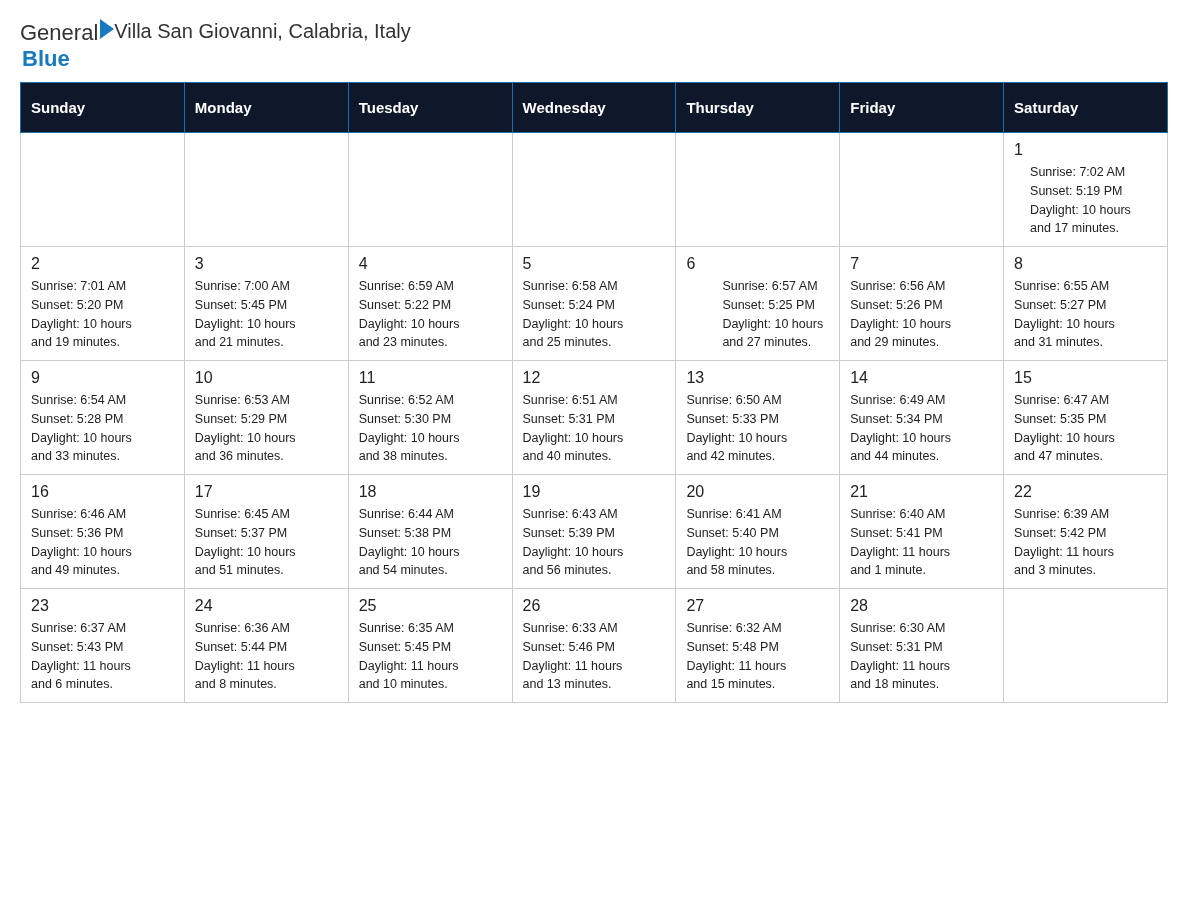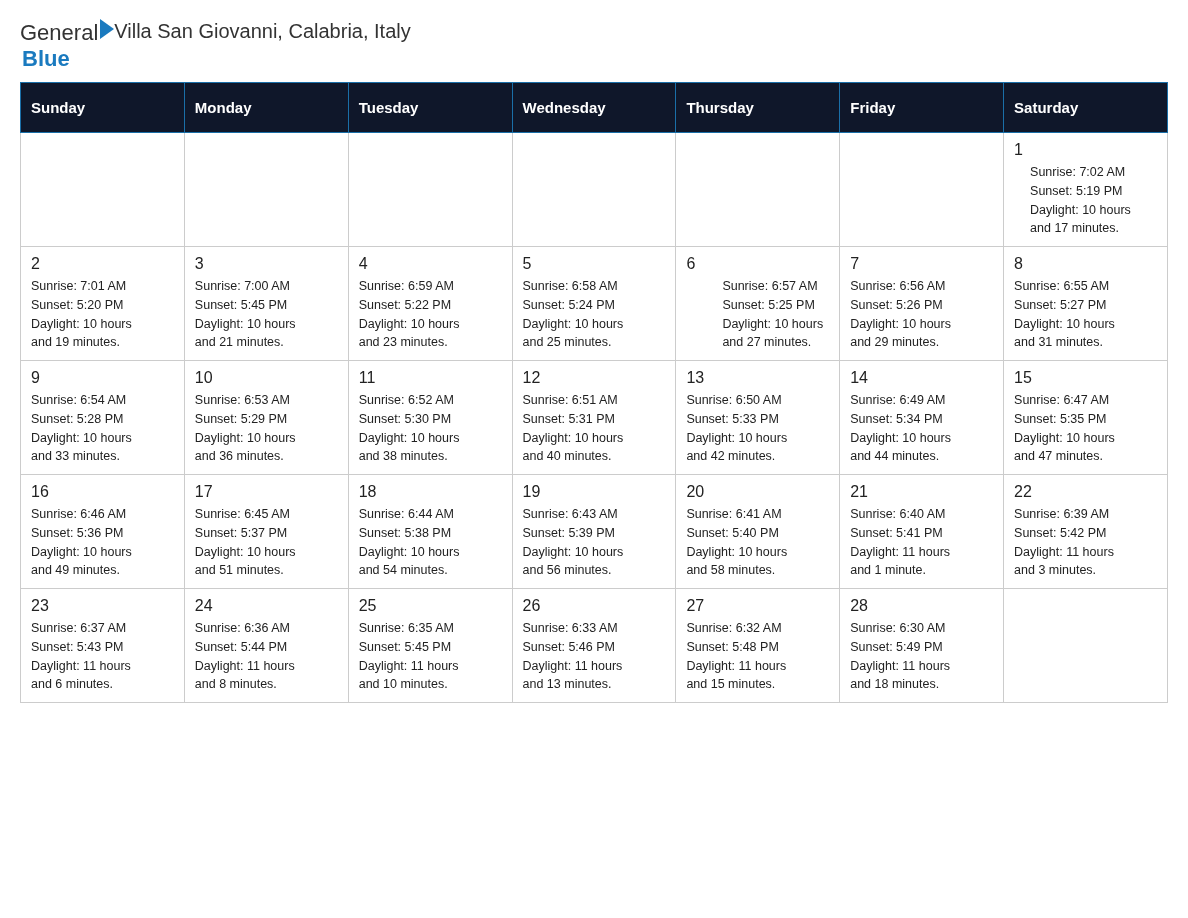--- a/index.html
+++ b/index.html
@@ -320,20 +320,20 @@
         <td>
           <span class="day-num">27</span>
           <div class="day-info" style="white-space: pre-line;">Sunrise: 6:32 AM
 Sunset: 5:48 PM
 Daylight: 11 hours
 and 15 minutes.</div>
         </td>
         <td>
           <span class="day-num">28</span>
           <div class="day-info" style="white-space: pre-line;">Sunrise: 6:30 AM
-Sunset: 5:49 PM
+Sunset: 5:31 PM
 Daylight: 11 hours
 and 18 minutes.</div>
         </td>
         <td></td>
       </tr>
     </tbody>
 </table>
 
 </body></html>

